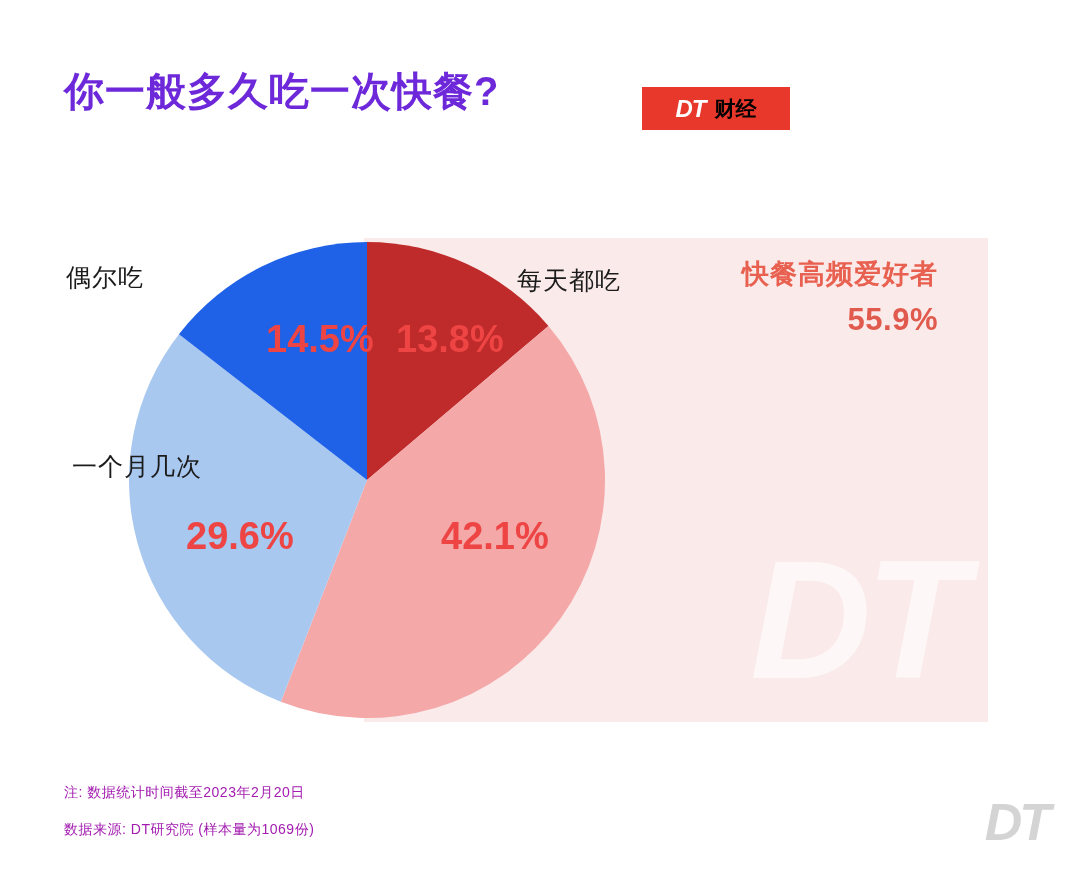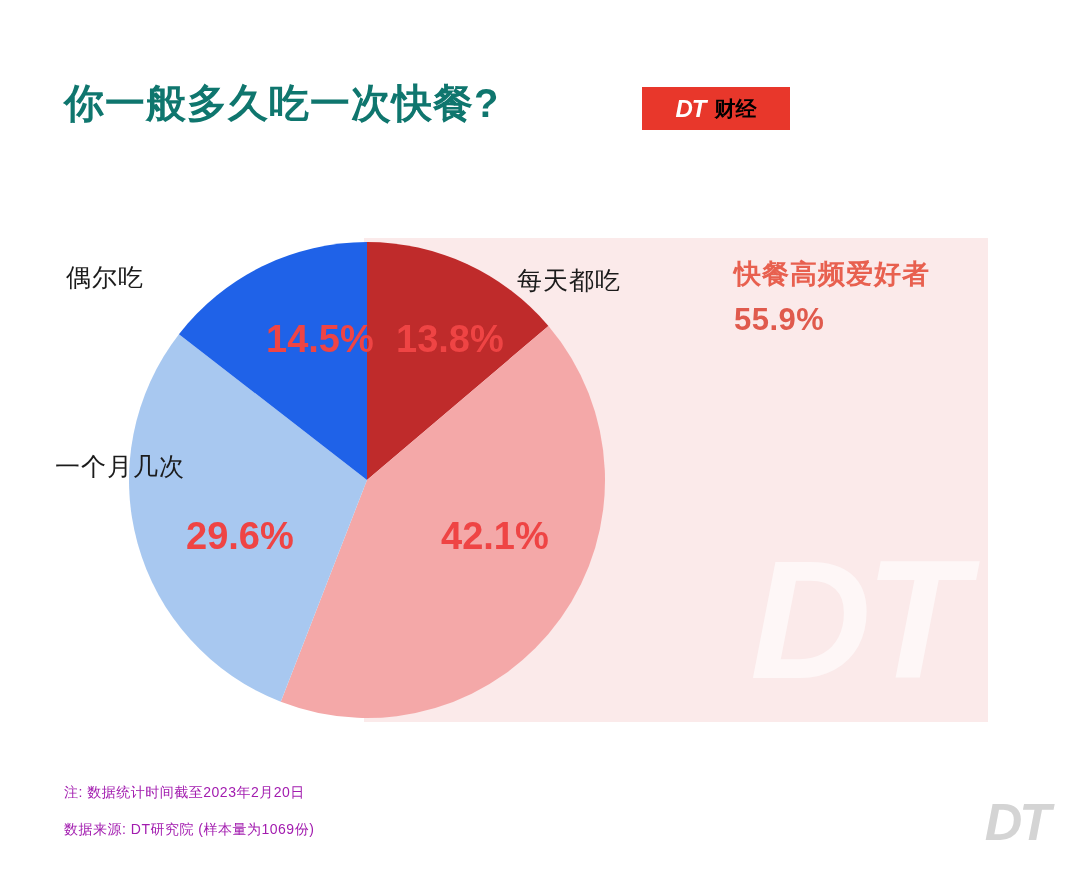--- a/index.html
+++ b/index.html
@@ -7,22 +7,22 @@
     width: 1080px; height: 896px;
     background: #ffffff;
     font-family: "Liberation Sans", "DejaVu Sans", sans-serif;
     overflow: hidden;
   }
   #root { position: relative; width: 1080px; height: 896px; background: #fff; }
 
   
   #header { position: absolute; left: 0; top: 0; width: 1080px; height: 190px; }
   #page-title {
-    position: absolute; left: 64px; top: 76px;
-    font-size: 40px; font-weight: bold; color: #0f766e;
+    position: absolute; left: 64px; top: 64px;
+    font-size: 40px; font-weight: bold; color: #6d28d9;
     letter-spacing: 1px; white-space: nowrap;
   }
   #brand-badge {
     position: absolute; left: 642px; top: 87px;
     width: 148px; height: 43px;
     background: #e8372b;
     display: flex; align-items: center; justify-content: center; gap: 9px;
   }
   #brand-badge .bb-dt {
     color: #ffffff; font-size: 24px; font-weight: bold;
@@ -63,26 +63,26 @@
   #value-weekly  { left: 441px; top: 515px; }
   #value-monthly { left: 186px; top: 515px; }
   #value-rarely  { left: 266px; top: 318px; }
 
   
   .cat-label {
     position: absolute; font-size: 25px; color: #1b1b1b;
     white-space: nowrap; letter-spacing: 1px;
   }
   #label-rarely  { left: 66px;  top: 261px; }
-  #label-monthly { left: 55px;  top: 450px; text-align: right; }
+  #label-monthly { left: 72px;  top: 450px; text-align: right; }
   #label-daily   { left: 517px; top: 264px; }
   #label-weekly  { left: 559px; top: 450px; }
 
   
-  #callout { position: absolute; left: 734px; top: 258px; width: 270px; }
+  #callout { position: absolute; left: 668px; top: 258px; width: 270px; text-align: right; }
   #callout-title {
     font-size: 27px; font-weight: bold; color: #e8604f;
     letter-spacing: 1px; line-height: 1.2; white-space: nowrap;
   }
   #callout-value {
     margin-top: 12px;
     font-size: 31px; font-weight: bold; color: #e05a4d;
     letter-spacing: 0.5px;
   }
 

